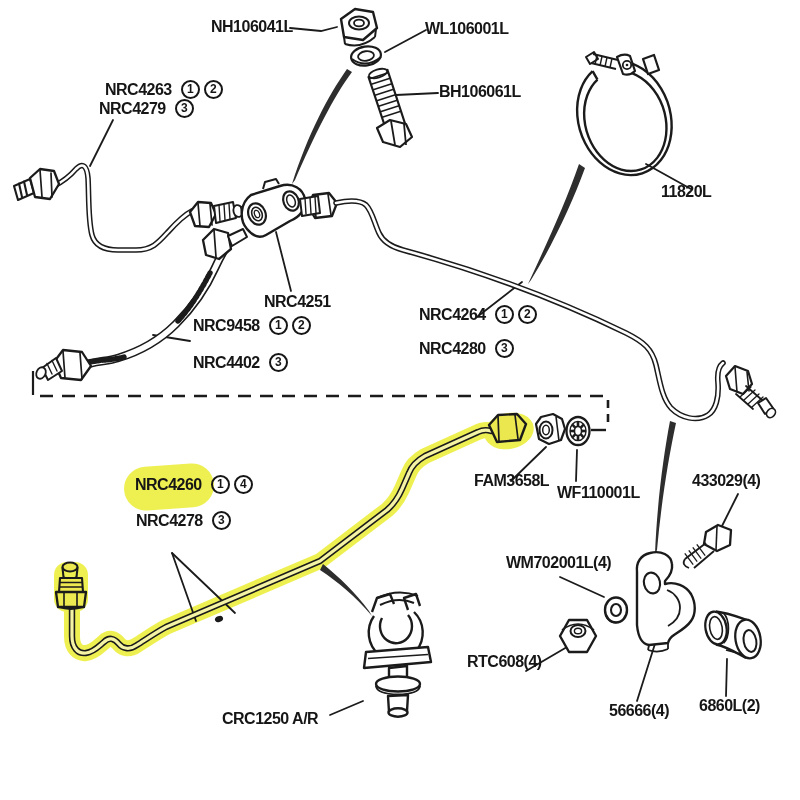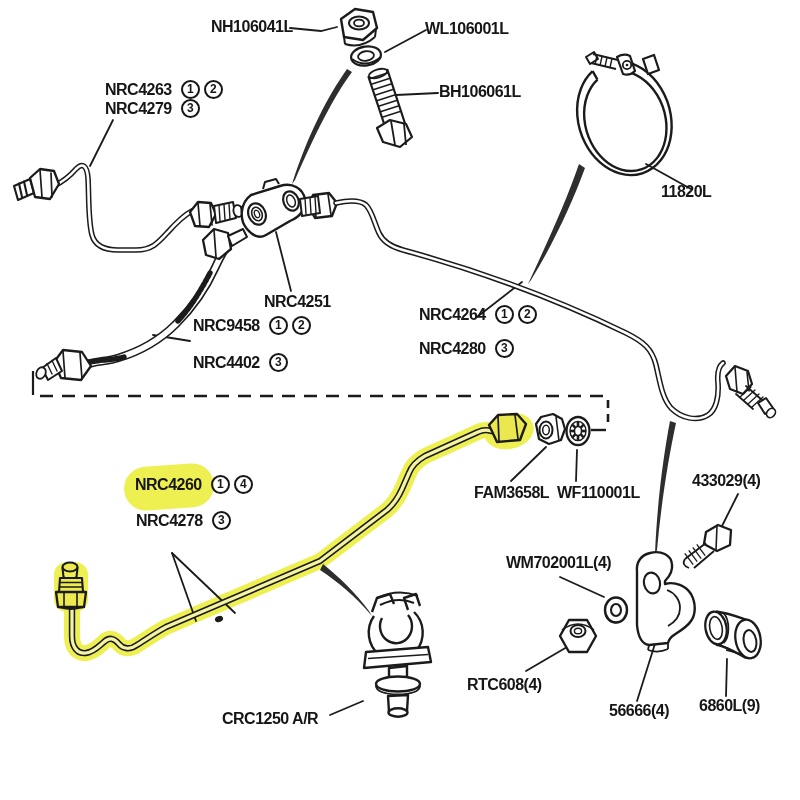--- a/index.html
+++ b/index.html
@@ -293,21 +293,21 @@
       <span>BH106061L</span>
     </div>
 
   <div class="lbl" style="left:105px; top:80px">
     <span>NRC4263</span>
     <span class="keys">
         <span class="key">1</span>
         <span class="key">2</span>
       </span>
   </div>
-  <div class="lbl" style="left:105px; top:99px">
+  <div class="lbl" style="left:99px; top:99px">
     <span>NRC4279</span>
     <span class="keys">
         <span class="key">3</span>
       </span>
   </div>
 
   <div class="lbl" style="left:661px; top:182px">
       <span>11820L</span>
     </div>
   <div class="lbl" style="left:264px; top:292px">
@@ -349,38 +349,38 @@
         <span class="key">4</span>
       </span>
   </div>
   <div class="lbl" style="left:136px; top:511px">
     <span>NRC4278</span>
     <span class="keys">
         <span class="key">3</span>
       </span>
   </div>
 
-  <div class="lbl" style="left:474px; top:483px">
+  <div class="lbl" style="left:474px; top:471px">
       <span>FAM3658L</span>
     </div>
   <div class="lbl" style="left:557px; top:483px">
       <span>WF110001L</span>
     </div>
   <div class="lbl" style="left:692px; top:471px">
       <span>433029(4)</span>
     </div>
   <div class="lbl" style="left:506px; top:553px">
       <span>WM702001L(4)</span>
     </div>
-  <div class="lbl" style="left:467px; top:675px">
+  <div class="lbl" style="left:467px; top:652px">
       <span>RTC608(4)</span>
     </div>
   <div class="lbl" style="left:222px; top:709px">
       <span>CRC1250 A/R</span>
     </div>
   <div class="lbl" style="left:609px; top:701px">
       <span>56666(4)</span>
     </div>
   <div class="lbl" style="left:699px; top:696px">
-      <span>6860L(9)</span>
+      <span>6860L(2)</span>
     </div>
 
 </div>
 
 </body></html>

